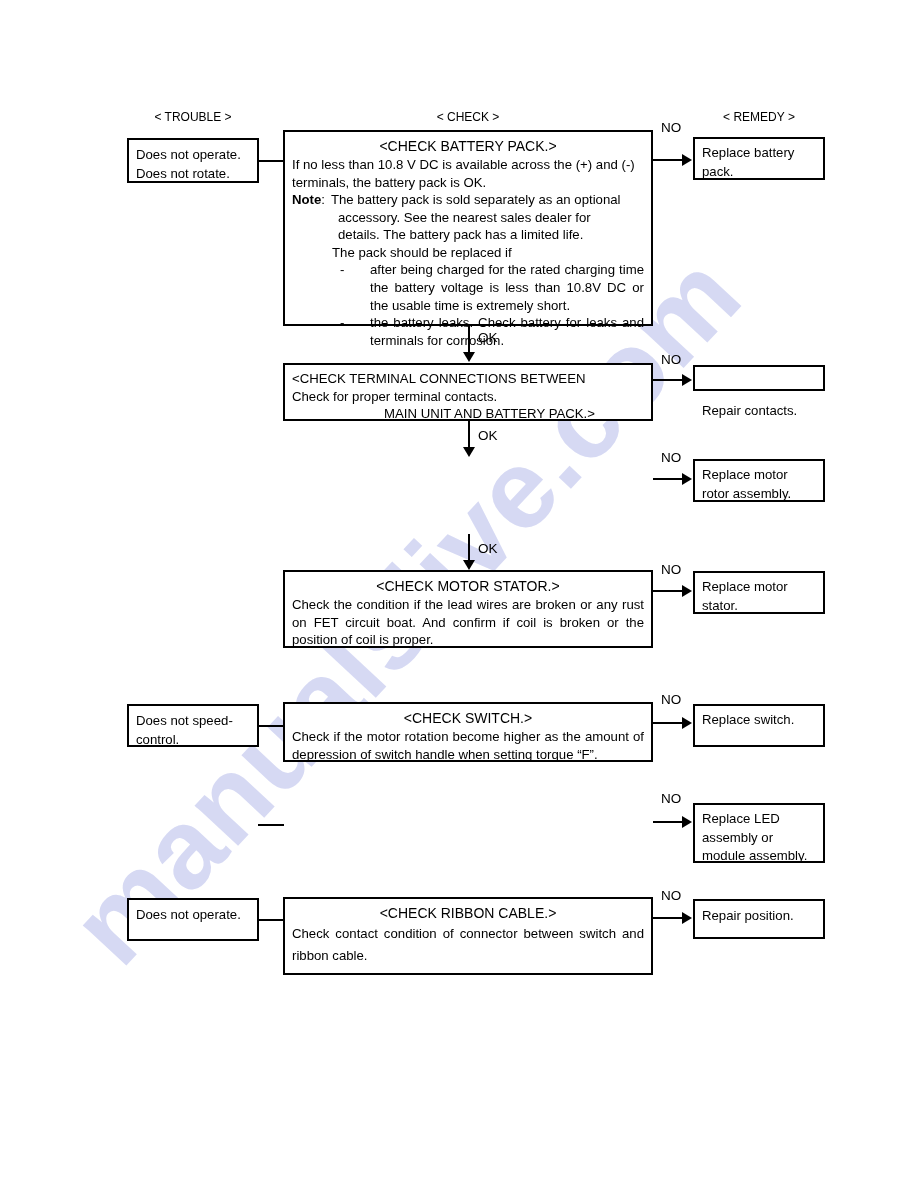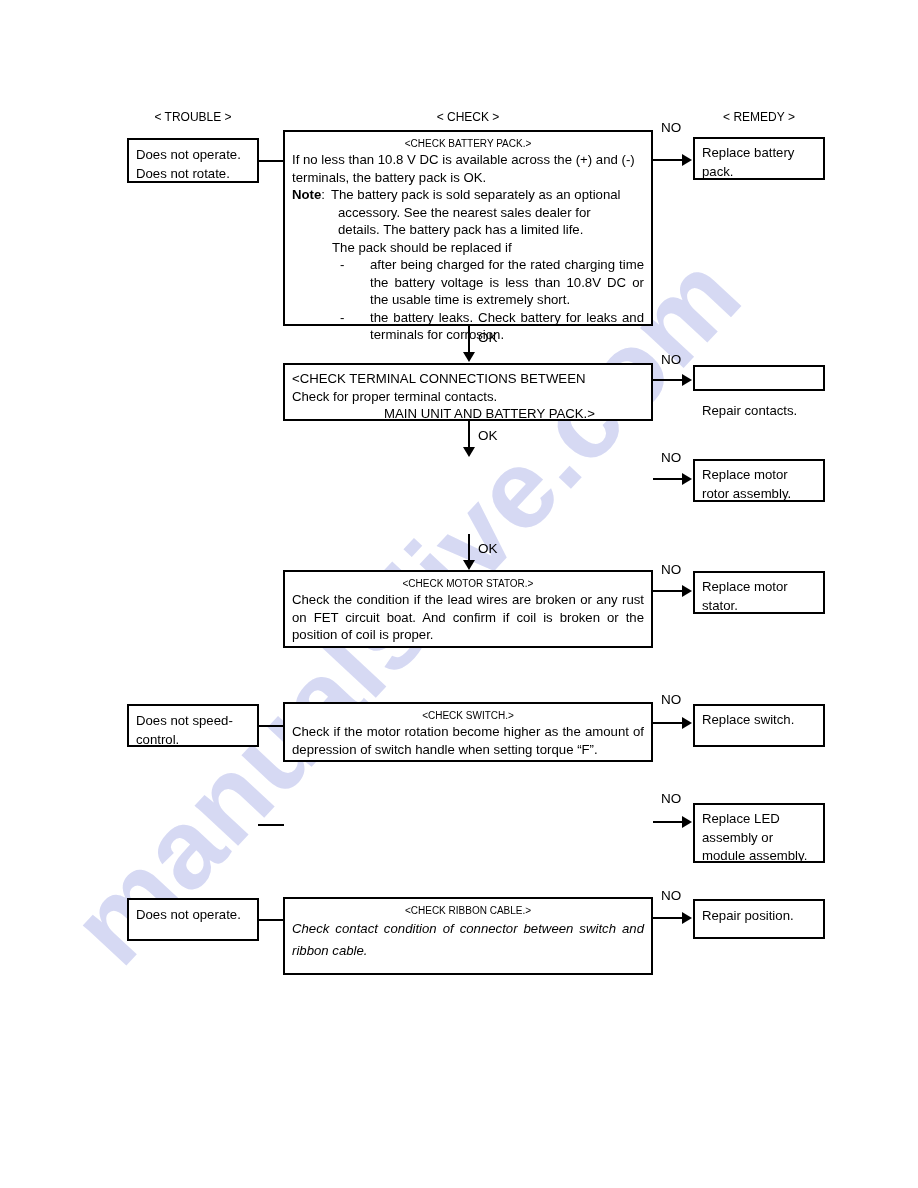--- a/index.html
+++ b/index.html
@@ -73,21 +73,21 @@
     font-size: 13.2px;
     line-height: 1.45;
   }
   .remedy-box .box-inner {
     font-size: 13.2px;
     line-height: 1.42;
   }
 
   .check-box .check-title {
     text-align: center;
-    font-size: 10px;
+    font-size: 14px;
     line-height: 1.3;
     margin-bottom: 1px;
   }
   .check-box .check-body {
     text-align: justify;
     font-size: 13.2px;
     line-height: 1.33;
   }
   .check-box .check-body.nojust {
     text-align: left;
@@ -306,21 +306,21 @@
   <div class="box trouble-box" style="left:127px; top:898px; width:132px; height:43px;">
     <div class="box-inner">
       <div>Does not operate.</div>
     </div>
   </div>
   <div class="hline" style="left:258px; top:919px; width:26px;"></div>
 
   <div class="box check-box" style="left:283px; top:897px; width:370px; height:78px;">
     <div class="box-inner">
       <div class="check-title">&lt;CHECK RIBBON CABLE.&gt;</div>
-      <div class="check-body" style="line-height:1.65;font-style:italic;">Check contact condition of connector between switch and ribbon cable.</div>
+      <div class="check-body" style="line-height:1.65;">Check contact condition of connector between switch and ribbon cable.</div>
     </div>
   </div>
 
   <div class="hline" style="left:653px; top:917px; width:30px;"></div>
   <div class="arrow-right" style="left:682px; top:912px;"></div>
   <div class="edge-label" style="left:661px; top:888px;">NO</div>
 
   <div class="box remedy-box" style="left:693px; top:899px; width:132px; height:40px;">
     <div class="box-inner" style="padding-top:6px;">
       <div>Repair position.</div>

